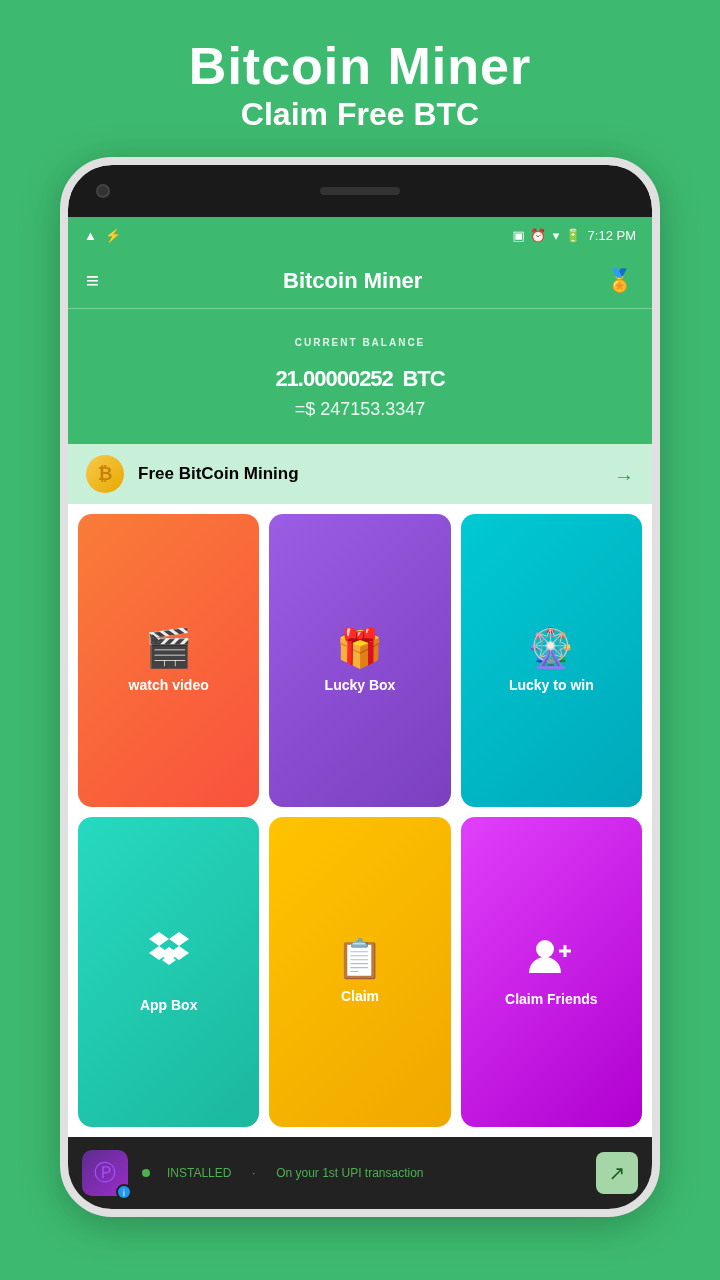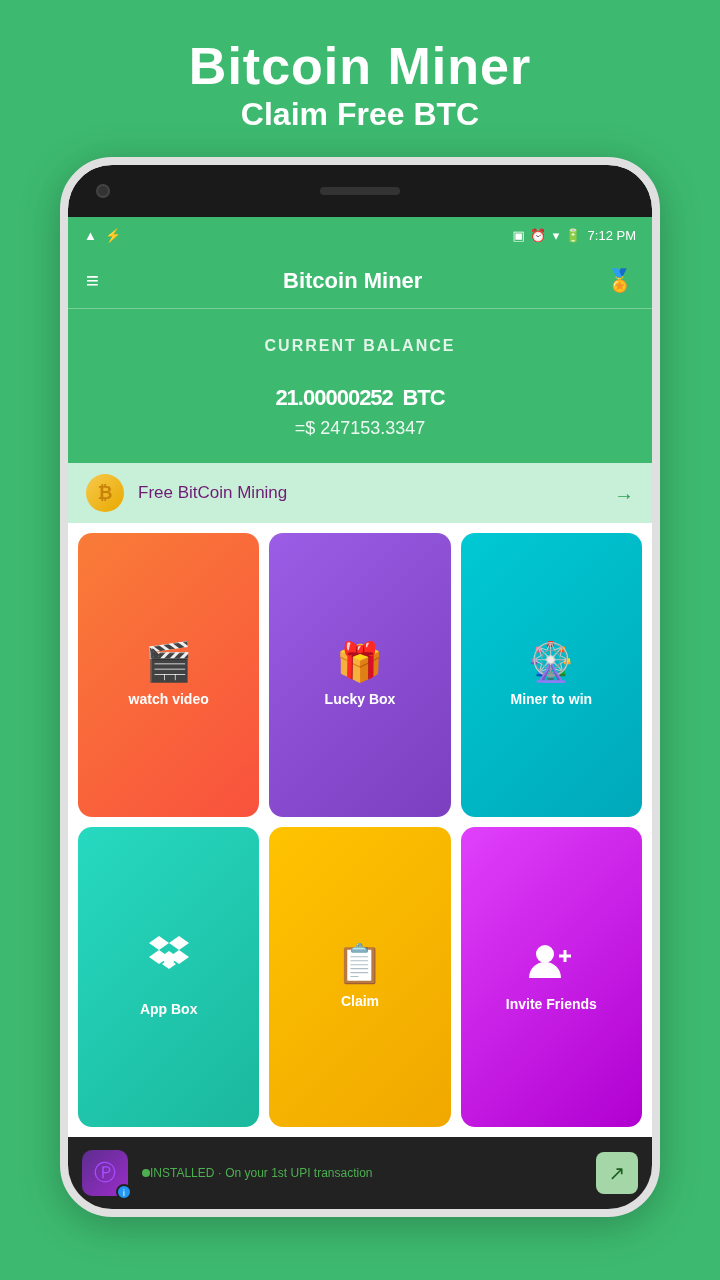--- a/index.html
+++ b/index.html
@@ -122,25 +122,25 @@
 
     
     .balance-section {
       background: #3dba6f;
       padding: 28px 0 24px;
       text-align: center;
       flex-shrink: 0;
     }
     .balance-label {
       color: rgba(255,255,255,0.85);
-      font-size: 16px;
+      font-size: 10px;
       font-weight: 600;
       letter-spacing: 2px;
       text-transform: uppercase;
-      margin-bottom: 16px;
+      margin-bottom: 4px;
     }
     .balance-amount {
       color: white;
       font-size: 38px;
       font-weight: 700;
       letter-spacing: -1px;
     }
     .balance-amount span {
       font-size: 22px;
       font-weight: 600;
@@ -169,23 +169,23 @@
       background: linear-gradient(135deg, #f7c94b, #e8a800);
       display: flex;
       align-items: center;
       justify-content: center;
       font-weight: 800;
       font-size: 18px;
       color: #c8820a;
       flex-shrink: 0;
     }
     .mining-text {
-      color: #701a75;
+      color: #000000;
       font-size: 17px;
-      font-weight: 400;
+      font-weight: 700;
       flex: 1;
     }
     .arrow-right {
       color: #2e9e55;
       font-size: 20px;
       font-weight: bold;
     }
 
     
     .actions-grid {
@@ -272,21 +272,21 @@
     }
     .ad-title {
       font-size: 15px;
       font-weight: 600;
     }
     .ad-subtitle {
       font-size: 12px;
       color: #4caf50;
       display: flex;
       align-items: center;
-      gap: 0;
+      gap: 17px;
       text-align: center;
     }
     .ad-subtitle .installed-dot {
       width: 8px;
       height: 8px;
       background: #4caf50;
       border-radius: 50%;
       display: inline-block;
     }
     .ad-action {
@@ -360,21 +360,21 @@
       <span class="btn-label">watch video</span>
     </button>
 
     <button class="action-btn btn-lucky">
       <span class="btn-icon">🎁</span>
       <span class="btn-label">Lucky Box</span>
     </button>
 
     <button class="action-btn btn-spin">
       <span class="btn-icon">🎡</span>
-      <span class="btn-label">Miner to win</span>
+      <span class="btn-label">Lucky to win</span>
     </button>
 
     <button class="action-btn btn-app">
       <span class="btn-icon" style="font-size:34px;">
 <svg width="40" height="36" viewBox="0 0 40 36" fill="none" xmlns="http://www.w3.org/2000/svg">
   <polygon points="10,0 20,7 10,14 0,7" fill="white"></polygon>
   <polygon points="30,0 40,7 30,14 20,7" fill="white"></polygon>
   <polygon points="20,15 30,22 20,29 10,22" fill="white"></polygon>
   <polygon points="10,14 20,21 10,28 0,21" fill="white"></polygon>
   <polygon points="30,14 40,21 30,28 20,21" fill="white"></polygon>
@@ -389,21 +389,21 @@
     </button>
 
     <button class="action-btn btn-invite">
       <span class="btn-icon">
 <svg width="44" height="38" viewBox="0 0 44 38" fill="none">
   <circle cx="16" cy="12" r="9" fill="white"></circle>
   <path d="M0 36 C0 26 8 20 16 20 C24 20 32 26 32 36" fill="white"></path>
   <line x1="36" y1="8" x2="36" y2="20" stroke="white" stroke-width="3"></line>
   <line x1="30" y1="14" x2="42" y2="14" stroke="white" stroke-width="3"></line>
 </svg></span>
-      <span class="btn-label">Invite Friends</span>
+      <span class="btn-label">Claim Friends</span>
     </button>
 
   </div>
 
   <div class="ad-banner">
     <div class="ad-icon">
       <span style="font-size:22px;color:#a64dff;">Ⓟ</span>
       <div class="ad-badge">ℹ</div>
     </div>
     <div class="ad-text">

